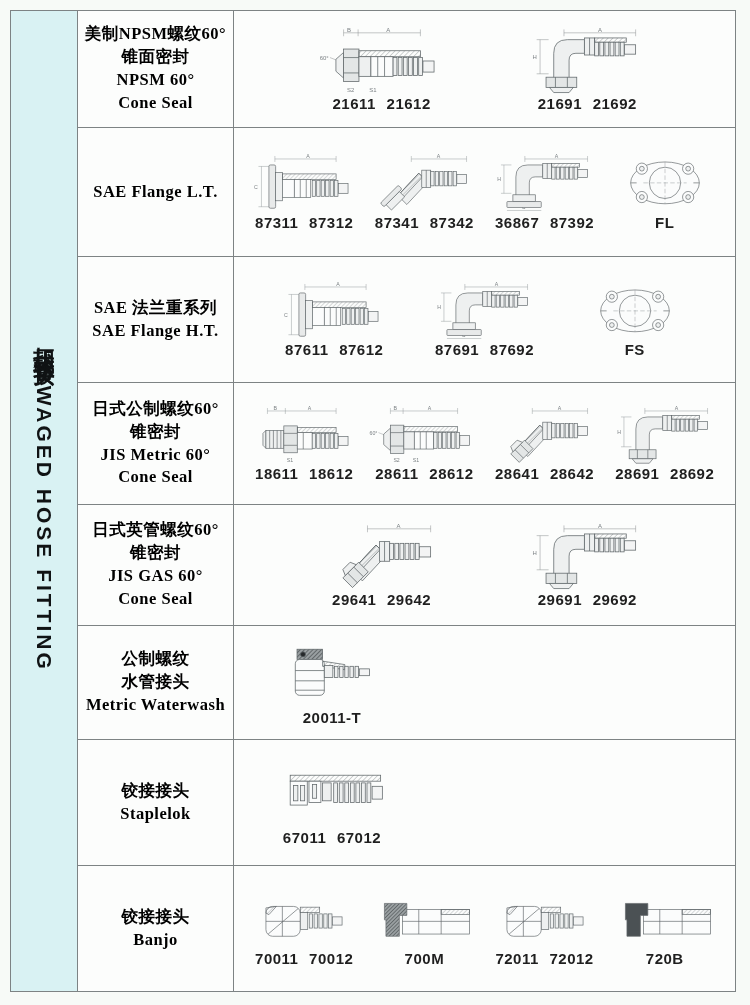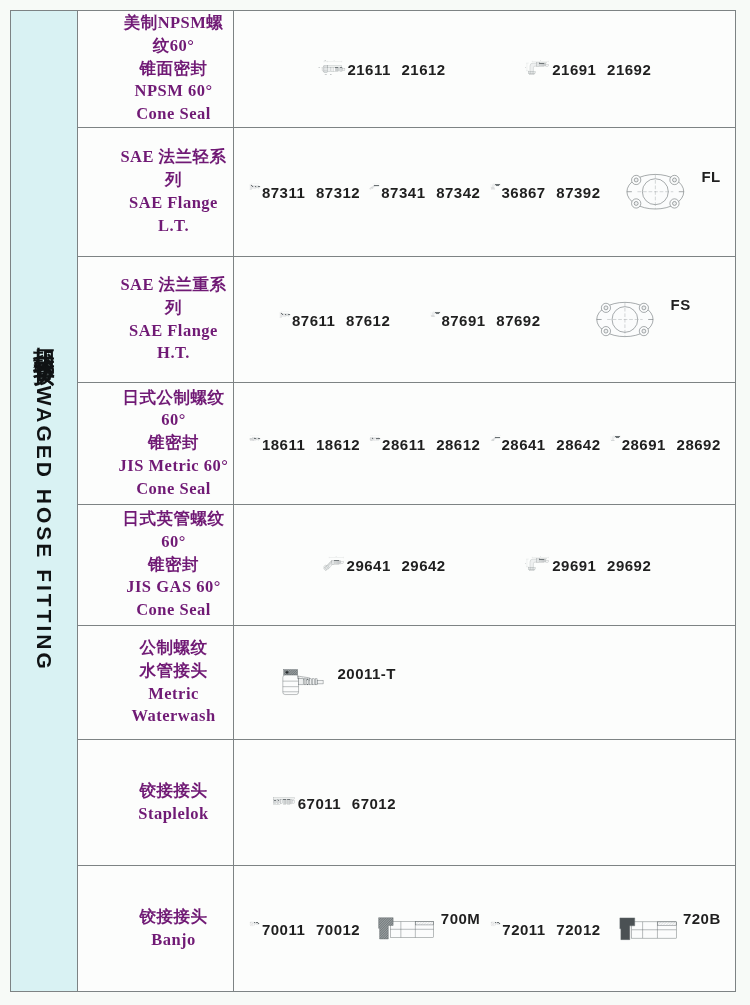--- a/index.html
+++ b/index.html
@@ -13,25 +13,25 @@
                   font:bold 21px "Liberation Sans", sans-serif; letter-spacing:3px; color:#101314; }
   .rows { flex:1; display:flex; flex-direction:column; }
   .row { display:flex; border-bottom:1px solid #7d8384; }
   .row:last-child { border-bottom:none; flex:1; }
   .row:nth-child(1){height:117px} .row:nth-child(2){height:129px}
   .row:nth-child(3){height:126px} .row:nth-child(4){height:122px}
   .row:nth-child(5){height:121px} .row:nth-child(6){height:114px}
   .row:nth-child(7){height:126px}
   .label-cell { width:156px; border-right:1px solid #7d8384; display:flex; flex-direction:column;
                 justify-content:center; text-align:center; padding:2px 4px; }
-  .label-line { font:bold 16.5px "Liberation Serif", serif; color:#701a75;
-                line-height:1.38; letter-spacing:0.5px;margin-left:36px; }
+  .label-line { font:bold 16.5px "Liberation Serif", serif; color:#000000;
+                line-height:1.38; letter-spacing:0.5px; }
   .content-cell { flex:1; display:flex; align-items:center; justify-content:space-evenly; padding:0 6px; }
   .content-cell.single { justify-content:flex-start; padding-left:34px; }
-  .figure { width:128px; display:flex; flex-direction:row; align-items:flex-start; }
+  .figure { width:128px; display:flex; flex-direction:column; align-items:center; }
   .content-cell.dense .figure { width:112px; }
   .drawing { width:100%; }
   .drawing svg { width:100%; height:auto; display:block; }
   .caption { font:bold 15px "Liberation Sans", sans-serif; color:#1f1f1f;
              letter-spacing:0.5px; word-spacing:6px; white-space:pre; margin-top:1px; }
   .symdefs { position:absolute; width:0; height:0; overflow:hidden; }
 </style>
 </head>
 <body>
 
@@ -417,21 +417,20 @@
                 <svg viewBox="0 0 150 80" xmlns="http://www.w3.org/2000/svg">
                   <use href="#sym-elbow90"></use>
                 </svg>
               </div>
               <div class="caption">21691 21692</div>
             </div>
           </div>
   </div>
         <div class="row">
     <div class="label-cell">
-            <div class="label-line">SAE 法兰轻系列</div>
             <div class="label-line">SAE Flange L.T.</div>
           </div>
     <div class="content-cell dense">
             <div class="figure">
               <div class="drawing">
                 <svg viewBox="0 0 150 80" xmlns="http://www.w3.org/2000/svg">
                   <use href="#sym-flangeStraight"></use>
                 </svg>
               </div>
               <div class="caption">87311 87312</div>

